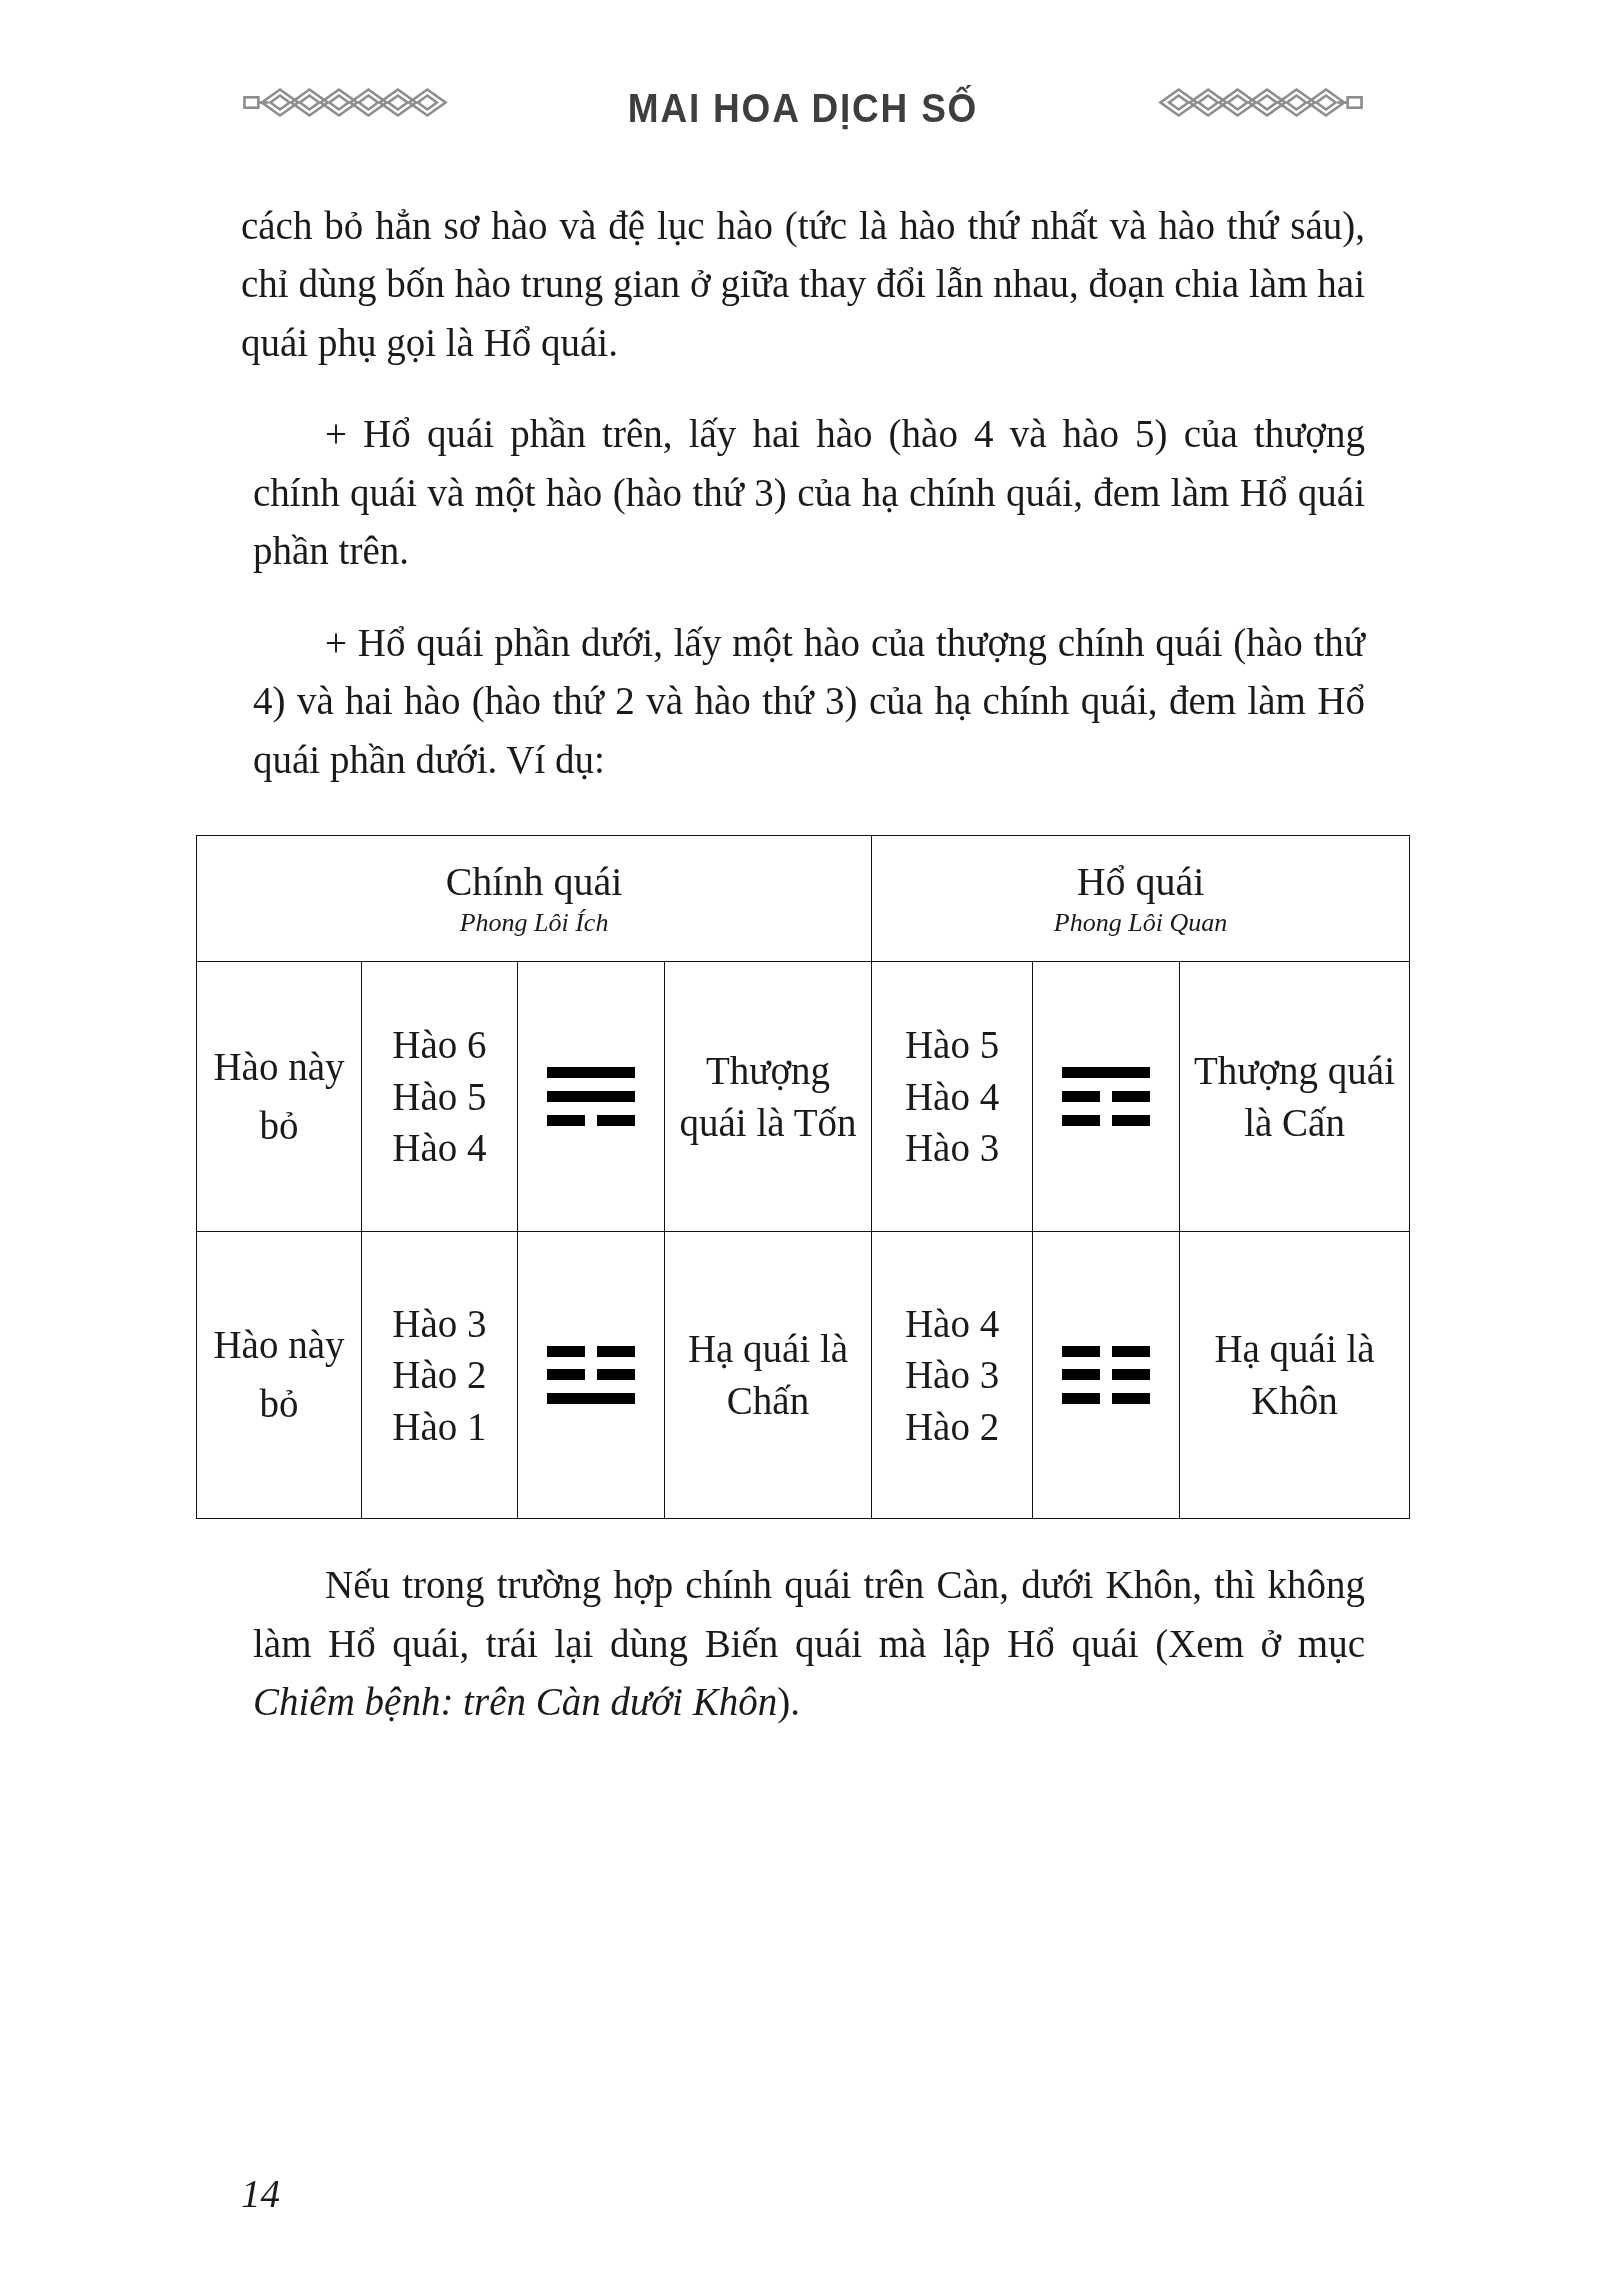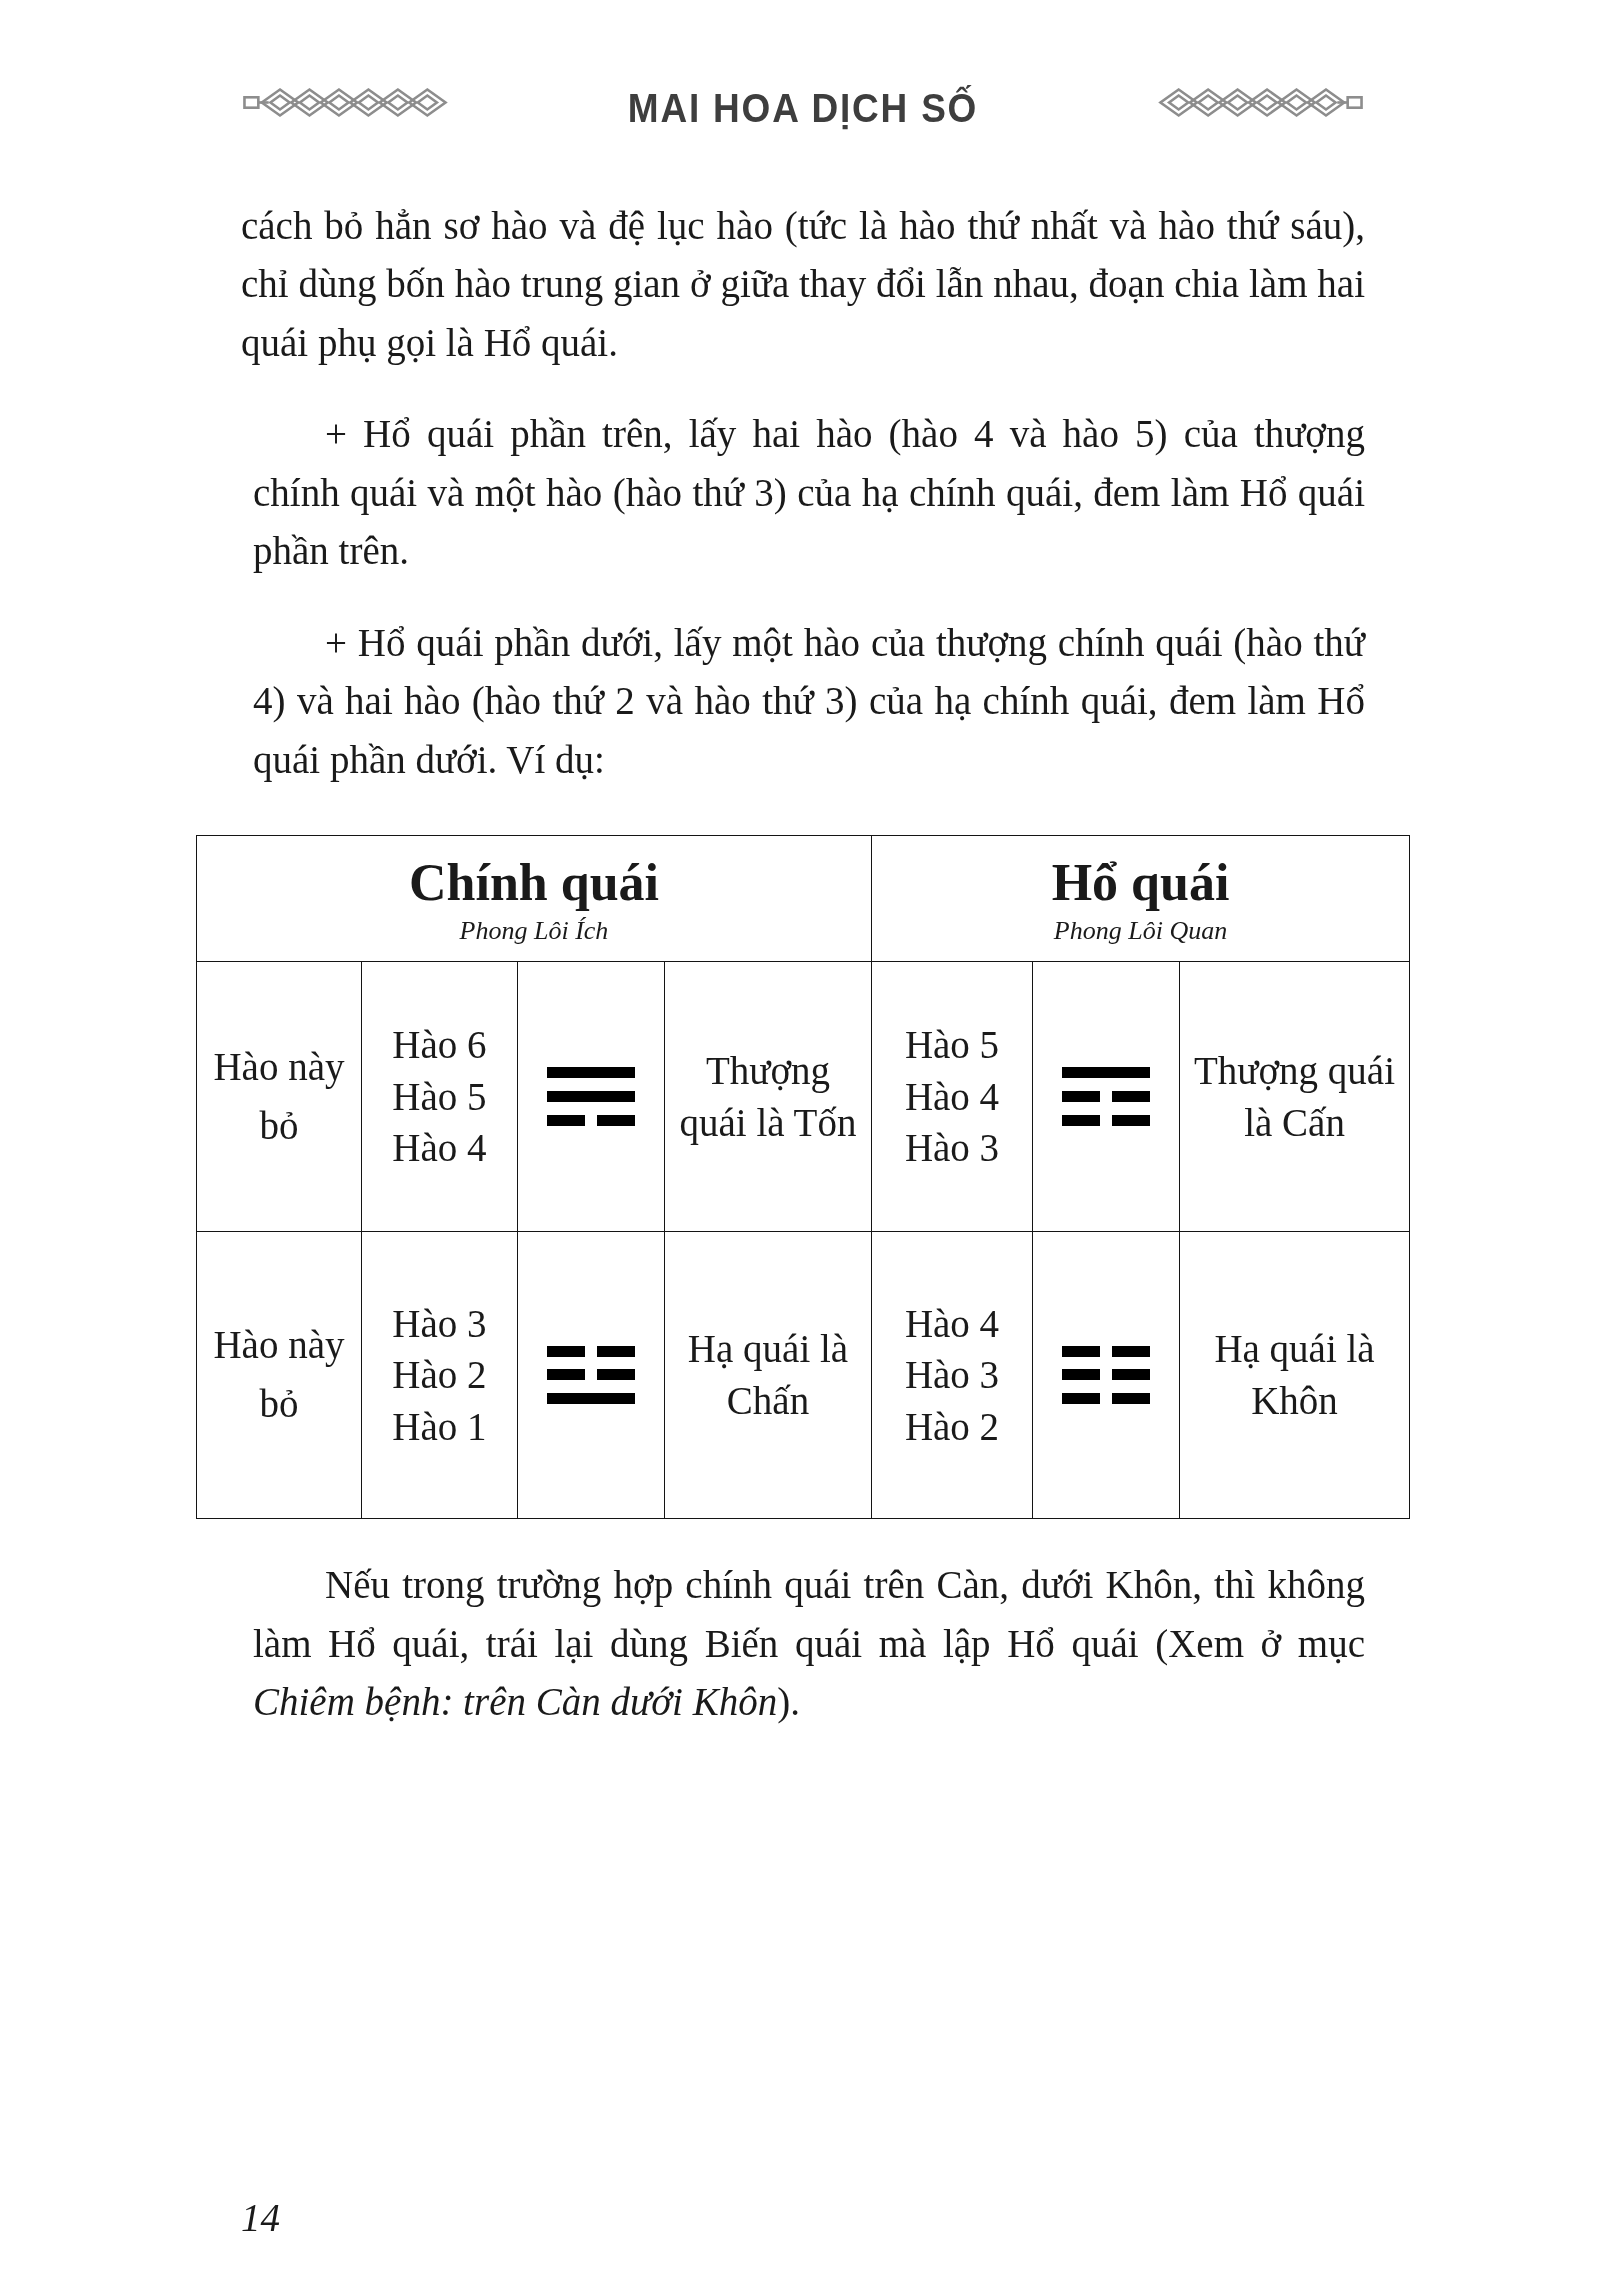--- a/index.html
+++ b/index.html
@@ -6,21 +6,21 @@
   .page {
     position: relative;
     width: 1606px;
     height: 2289px;
     box-sizing: border-box;
     background: #ffffff;
     color: #1a1a1a;
     font-family: "Liberation Serif", "DejaVu Serif", serif;
     font-size: 39px;
     line-height: 1.5;
-    padding: 79px 241px 34px 241px;
+    padding: 79px 241px 58px 241px;
     display: flex;
     flex-direction: column;
     overflow: hidden;
   }
 
   
   .running-head {
     display: flex;
     align-items: center;
     justify-content: space-between;
@@ -66,21 +66,21 @@
   }
   .col-label { width: 165px; }
   .col-haos-l { width: 156px; }
   .col-tri-l { width: 147px; }
   .col-desc-l { width: 207px; }
   .col-haos-r { width: 161px; }
   .col-tri-r { width: 147px; }
   .col-desc-r { width: 230px; }
 
   .thead-cell { height: 107px; line-height: 1.25; }
-  .thead-title { font-weight: bold; font-size: 52px; }
+  .thead-title { font-weight: normal; font-size: 40px; }
   .thead-sub { font-style: italic; font-size: 26px; }
 
   tr.body-row-1 td { height: 250px; }
   tr.body-row-2 td { height: 268px; }
 
   .cell-lines { line-height: 1.32; font-family: Liberation Serif, serif; }
   .cell-desc { line-height: 1.32; }
 
   .trigram {
     display: flex;

